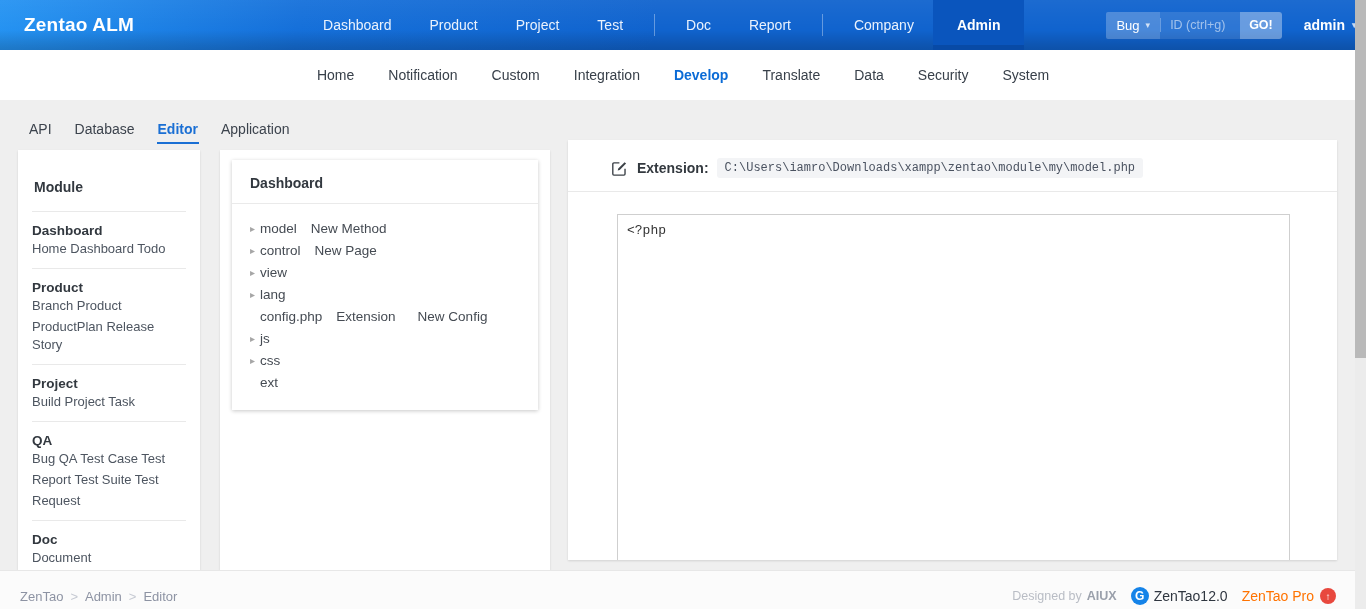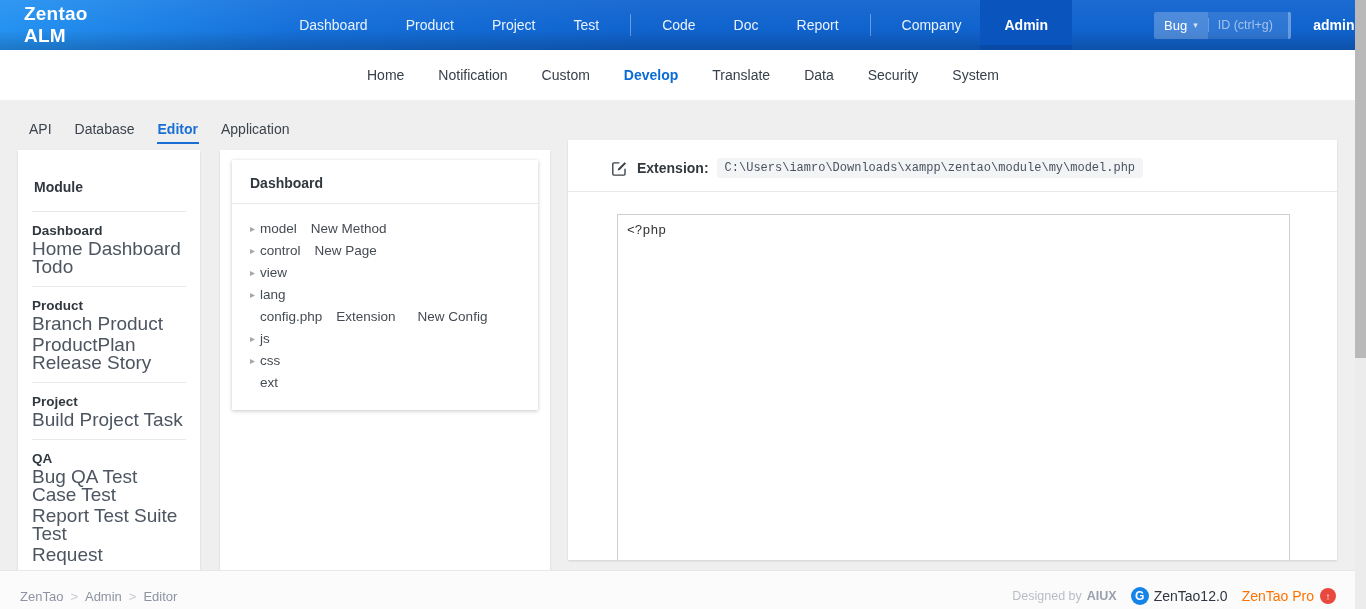--- a/index.html
+++ b/index.html
@@ -61,21 +61,21 @@
   .tabsbar { position:absolute; left:0; top:100px; width:1080px; height:50px; display:flex; align-items:center; padding-left:28px; }
   .tab { font-size:14px; color:#3c434d; margin-right:21px; cursor:pointer; padding:14px 1px 5px 1px; border-bottom:2px solid transparent; }
   .tab.active { color:#1a6fd4; font-weight:bold; border-bottom-color:#1a6fd4; }
 
   
   .card { position:absolute; background:#fff; box-shadow:0 1px 2px rgba(0,0,0,0.12); overflow:hidden; }
   #sidebar-card { left:18px; top:150px; width:182px; height:420px; padding:24px 14px; }
   .side-title { font-size:14px; font-weight:bold; color:#32383f; padding:5px 0 9px 2px; }
   .side-sep { border-top:1px solid #e9e9e9; margin:7px 0; }
   .group-title { font-size:13.5px; font-weight:bold; color:#32383f; line-height:18px; padding-top:3px; }
-  .group-links { font-size:19px; color:#4d5560; line-height:18px; padding-bottom:3px; cursor:pointer; }
+  .group-links { font-size:13px; color:#4d5560; line-height:18px; padding-bottom:3px; cursor:pointer; }
 
   #tree-card { left:220px; top:150px; width:330px; height:420px; padding:10px 12px; }
   .tree-inner { background:#fff; box-shadow:0 1px 4px rgba(0,0,0,0.22); height:250px; }
   .tree-header { font-size:14px; font-weight:bold; color:#32383f; padding:15px 18px 12px 18px; border-bottom:1px solid #eaeaea; }
   .tree-list { padding:13px 18px 0 18px; }
   .tree-row { height:22px; display:flex; align-items:center; font-size:13.5px; color:#454b53; }
   .tree-caret { width:10px; font-size:10px; color:#a6a6a6; flex:0 0 10px; }
   .tree-name { cursor:pointer; }
   .tree-action { margin-left:14px; cursor:pointer; color:#454b53; }
   .tree-action + .tree-action { margin-left:22px; }
@@ -126,21 +126,20 @@
 <body>
 
 <div class="navbar">
   <div class="logo">Zentao ALM</div>
   <div class="nav-menu">
     <div class="nav-item">Dashboard</div>
     <div class="nav-item">Product</div>
     <div class="nav-item">Project</div>
     <div class="nav-item">Test</div>
     <div class="nav-divider"></div>
-    <div class="nav-item">Code</div>
     <div class="nav-item">Doc</div>
     <div class="nav-item">Report</div>
     <div class="nav-divider"></div>
     <div class="nav-item">Company</div>
     <div class="nav-item active">Admin</div>
   </div>
   <div class="searchbox">
     <div class="search-cat">
       <span>Bug</span>
       <span class="caret">▾</span>
@@ -151,20 +150,21 @@
   <div class="user-menu">
     <span>admin</span>
     <span class="caret">▾</span>
   </div>
 </div>
 
 <div class="subnav">
   <div class="subnav-item">Home</div>
   <div class="subnav-item">Notification</div>
   <div class="subnav-item">Custom</div>
+  <div class="subnav-item">Integration</div>
   <div class="subnav-item active">Develop</div>
   <div class="subnav-item">Translate</div>
   <div class="subnav-item">Data</div>
   <div class="subnav-item">Security</div>
   <div class="subnav-item">System</div>
 </div>
 
 <div class="tabsbar">
   <div class="tab">API</div>
   <div class="tab">Database</div>

